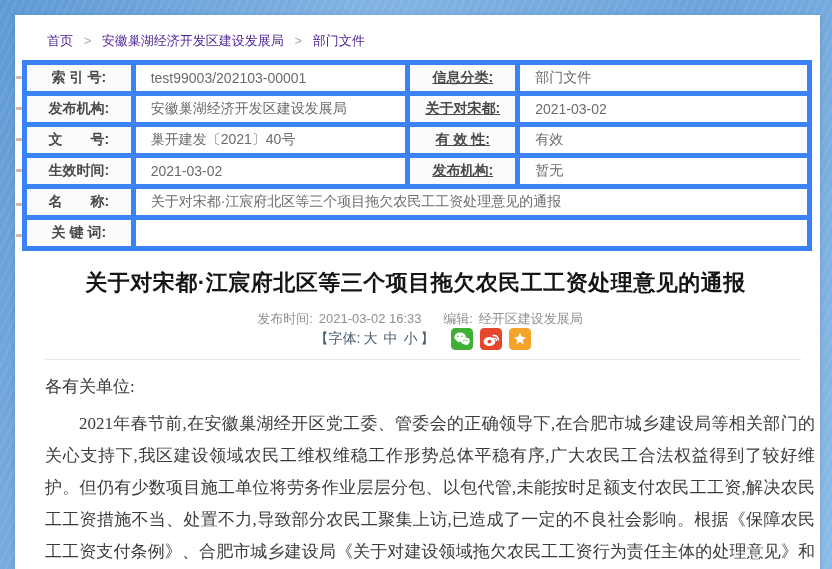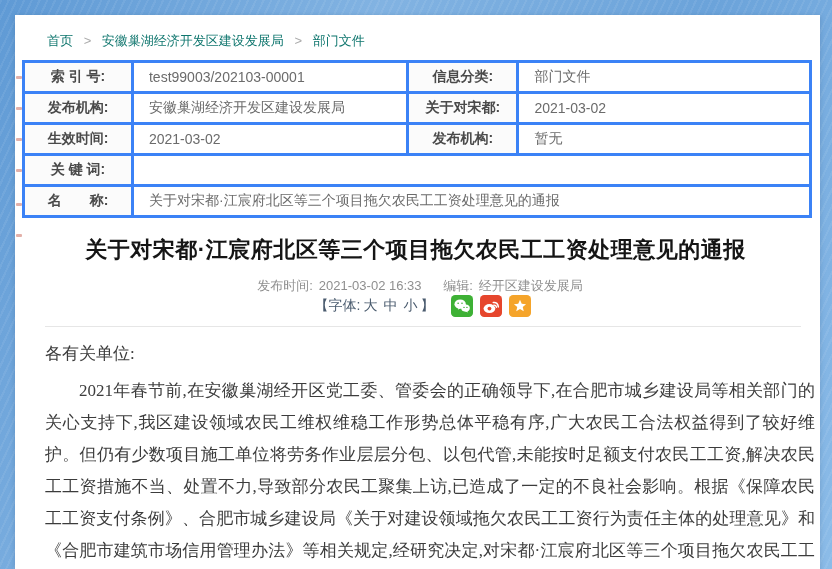--- a/index.html
+++ b/index.html
@@ -10,27 +10,27 @@
       repeating-linear-gradient(115deg, rgba(255,255,255,0.07) 0 2px, rgba(255,255,255,0) 2px 7px),
       linear-gradient(115deg,#5f9ad5 0%,#82b3e2 35%,#6ba3da 65%,#8cbce8 100%);
   }
   .panel {
     position:absolute; left:15px; top:15px; width:805px; height:600px;
     background:#ffffff; padding:13px 11px 0 7px;
     box-shadow:0 1px 5px rgba(40,70,110,0.25);
   }
   
   .breadcrumb { padding:4px 0 10px 25px; font-size:13px; color:#999; }
-  .breadcrumb a { color:#0f766e; text-decoration:none; cursor:pointer; }
+  .breadcrumb a { color:#4c1d95; text-decoration:none; cursor:pointer; }
   .breadcrumb .sep { margin:0 7px; color:#aaa; }
   
   table.meta { width:790px; border-collapse:collapse; table-layout:fixed; }
-  table.meta td { border:3px solid #3b82f6; height:31px; font-size:14px; vertical-align:middle; }
+  table.meta td { border:5px solid #3b82f6; height:31px; font-size:14px; vertical-align:middle; }
   td.lbl { width:108px; background:#fbfbfb; color:#4a4a4a; font-weight:bold; text-align:center; }
-  td.lbl2 { width:109px; }
+  td.lbl2 { width:109px;text-decoration:underline; }
   td.val { color:#6b6b6b; padding-left:15px; background:#fff; }
   td.val1 { width:273px; }
   td.val2 { width:290px; }
   
   .accent-mark { position:absolute; left:1px; width:6px; height:3px; border-radius:1px;
     background:#c05040; opacity:0.45; }
   
   h1.title { margin:16px 0 0 0; text-align:center; font-size:22px; line-height:32px;
     color:#151515; font-weight:bold; letter-spacing:0.5px; }
   .meta-row { display:flex; justify-content:space-between; align-items:center;
@@ -76,32 +76,38 @@
       <td class="lbl lbl2">信息分类:</td>
       <td class="val val2">部门文件</td>
     </tr>
     <tr>
       <td class="lbl">发布机构:</td>
       <td class="val val1">安徽巢湖经济开发区建设发展局</td>
       <td class="lbl lbl2">关于对宋都:</td>
       <td class="val val2">2021-03-02</td>
     </tr>
     <tr>
+      <td class="lbl">文　　号:</td>
+      <td class="val val1">巢开建发〔2021〕40号</td>
+      <td class="lbl lbl2">有 效 性:</td>
+      <td class="val val2">有效</td>
+    </tr>
+    <tr>
       <td class="lbl">生效时间:</td>
       <td class="val val1">2021-03-02</td>
       <td class="lbl lbl2">发布机构:</td>
       <td class="val val2">暂无</td>
     </tr>
     <tr>
+      <td class="lbl">名　　称:</td>
+      <td class="val" colspan="3">关于对宋都·江宸府北区等三个项目拖欠农民工工资处理意见的通报</td>
+    </tr>
+    <tr>
       <td class="lbl">关 键 词:</td>
       <td class="val" colspan="3"></td>
-    </tr>
-    <tr>
-      <td class="lbl">名　　称:</td>
-      <td class="val" colspan="3">关于对宋都·江宸府北区等三个项目拖欠农民工工资处理意见的通报</td>
     </tr>
   </tbody>
     </table>
 
   <h1 class="title">关于对宋都·江宸府北区等三个项目拖欠农民工工资处理意见的通报</h1>
 
   <div class="meta-row">
     <div class="left">
       <span>发布时间:</span><span>2021-03-02 16:33</span>
       <span style="margin-left:12px">编辑:</span><span>经开区建设发展局</span>

